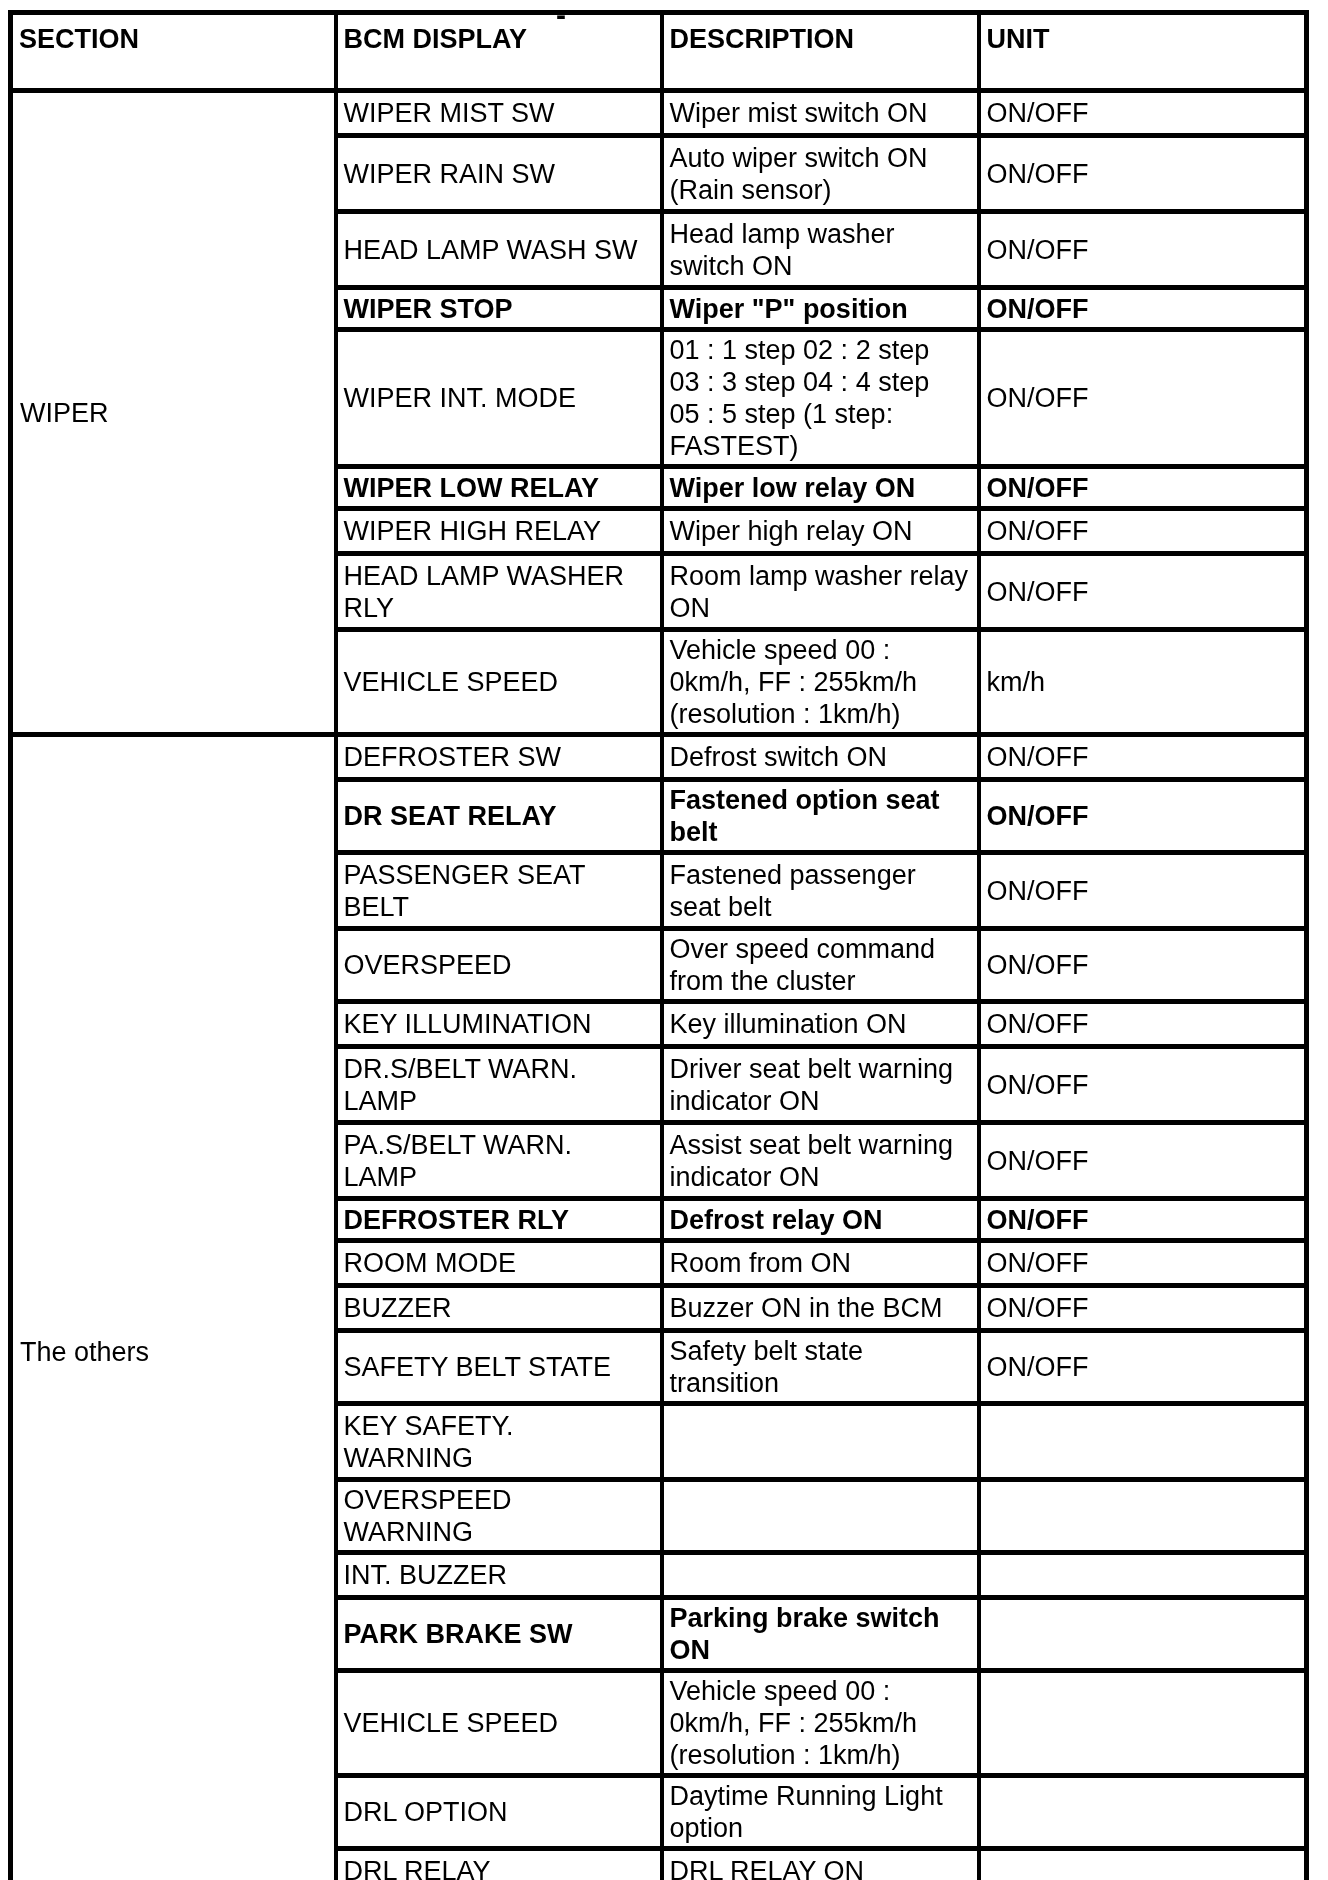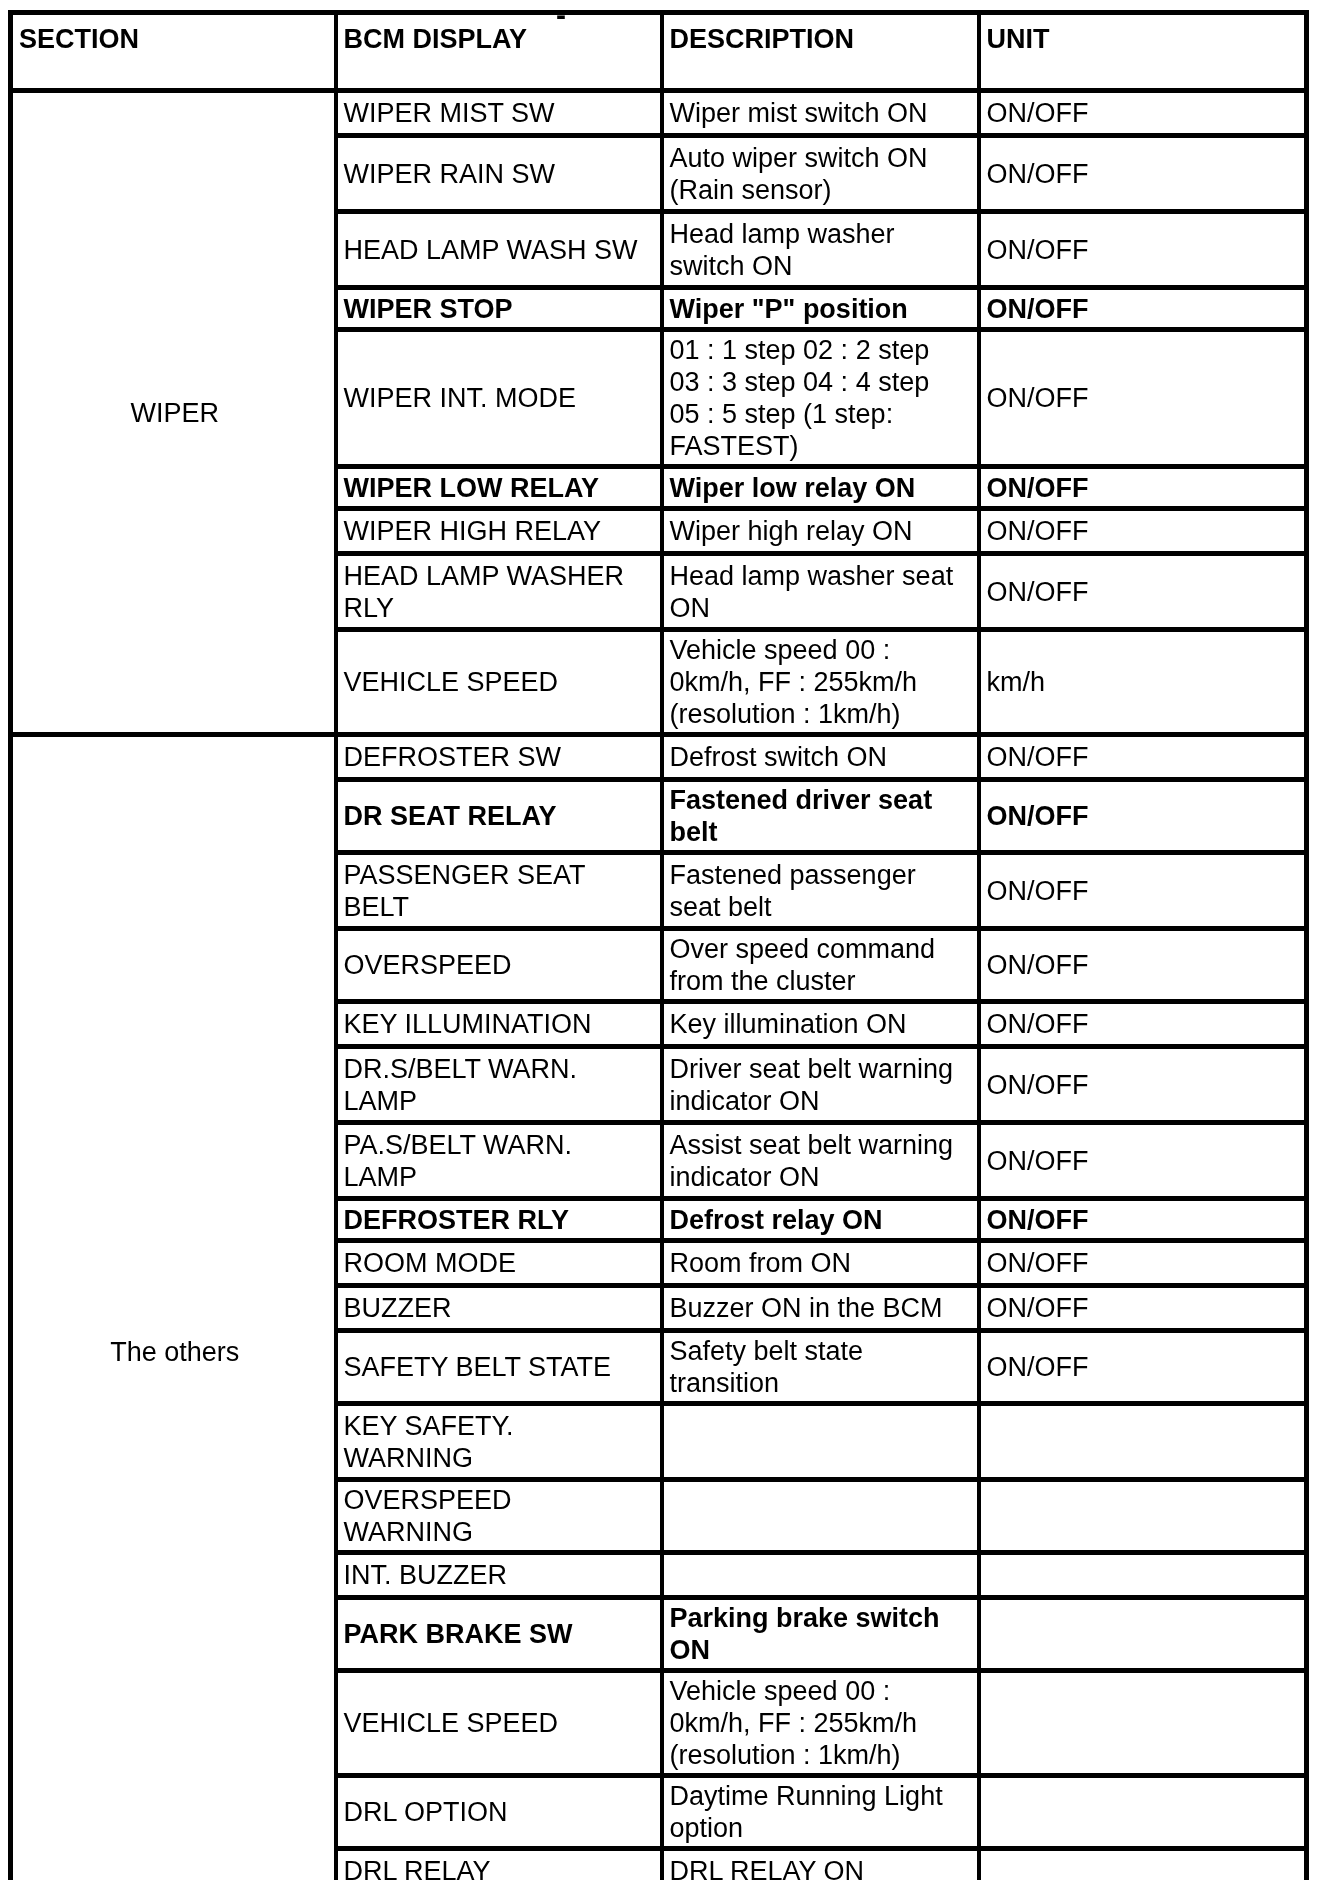--- a/index.html
+++ b/index.html
@@ -33,21 +33,21 @@
     white-space: pre-line;
     overflow: hidden;
     text-align: left;
   }
   th {
     font-weight: bold;
     vertical-align: top;
     padding-top: 8px;
   }
   td { vertical-align: middle; }
-  td.section-cell { padding-left: 7px; text-align: center; }
+  td.section-cell { padding-left: 7px; }
   tr.r40  { height: 40px; }
   tr.r42  { height: 42px; font-weight: bold; }
   tr.r45  { height: 45px; }
   tr.r73  { height: 73px; }
   tr.r76  { height: 76px; margin-top: 6px; }
   tr.r78  { height: 78px; }
   tr.r105 { height: 105px; }
   tr.r136 { height: 136px; }
   tbody.bottom-edge tr:last-child td { border-bottom-width: 9px; }
   .stray {
@@ -120,21 +120,21 @@
         <td>ON/OFF</td>
       </tr>
       <tr class="r45">
         <td>WIPER HIGH RELAY</td>
         <td>Wiper high relay ON</td>
         <td>ON/OFF</td>
       </tr>
       <tr class="r76">
         <td>HEAD LAMP WASHER
 RLY</td>
-        <td>Head lamp washer seat
+        <td>Room lamp washer relay
 ON</td>
         <td>ON/OFF</td>
       </tr>
       <tr class="r105">
         <td>VEHICLE SPEED</td>
         <td>Vehicle speed 00 :
 0km/h, FF : 255km/h
 (resolution : 1km/h)</td>
         <td>km/h</td>
       </tr>
@@ -142,21 +142,21 @@
 
     <tbody class="bottom-edge">
       <tr class="r45">
         <td class="section-cell" rowspan="19">The others</td>
         <td>DEFROSTER SW</td>
         <td>Defrost switch ON</td>
         <td>ON/OFF</td>
       </tr>
       <tr class="r42">
         <td>DR SEAT RELAY</td>
-        <td>Fastened driver seat belt</td>
+        <td>Fastened option seat belt</td>
         <td>ON/OFF</td>
       </tr>
       <tr class="r76">
         <td>PASSENGER SEAT
 BELT</td>
         <td>Fastened passenger
 seat belt</td>
         <td>ON/OFF</td>
       </tr>
       <tr class="r73">

